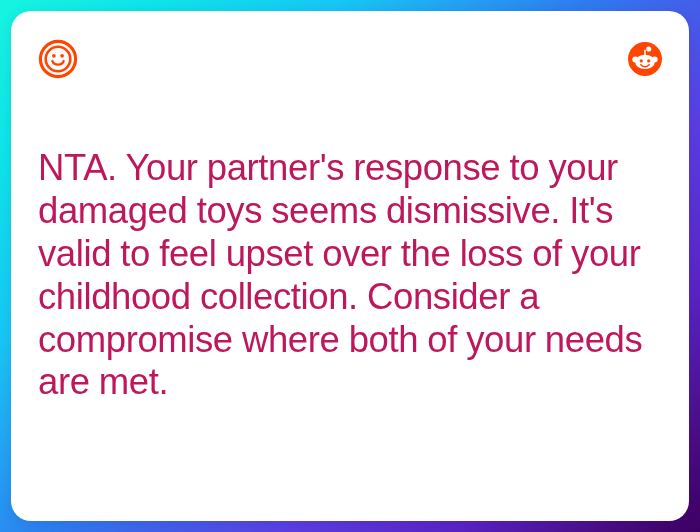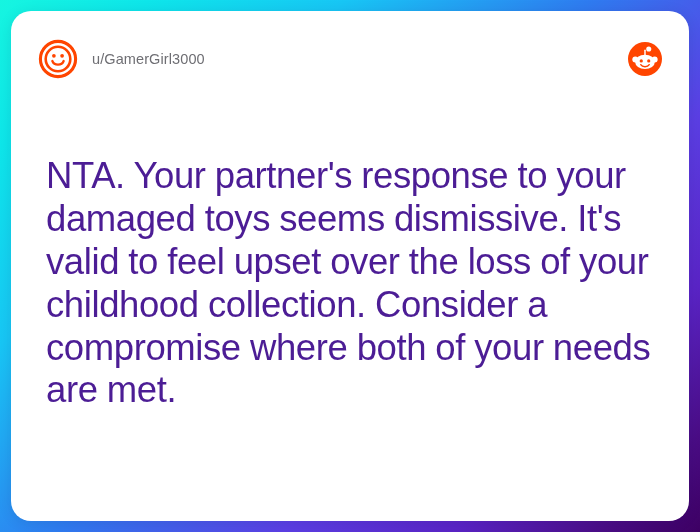--- a/index.html
+++ b/index.html
@@ -86,24 +86,24 @@
     position: absolute;
     left: 27px;
     right: 22px;
     top: 136px;
     box-sizing: border-box;
   }
 
   .post-text {
     font-size: 36.5px;
     line-height: 1.175;
-    color: #4c1d95;
+    color: #be185d;
     letter-spacing: -0.4px;
     font-weight: 400;
-    margin: 8px;
+    margin: 0;
     font-family: "Liberation Sans", sans-serif;
     word-spacing: -0.5px;
   }
 </style>
 </head>
 <body>
 
 <div id="stage">
 
   <div class="card">
@@ -113,21 +113,20 @@
       <span class="avatar-wrap">
         <svg class="avatar" viewBox="0 0 40 40">
           <circle cx="20" cy="20" r="17.6" fill="none" stroke="#FF4500" stroke-width="3.1"></circle>
           <circle cx="20" cy="20" r="12.3" fill="none" stroke="#FF4500" stroke-width="2.6"></circle>
           <circle cx="15.9" cy="16.8" r="1.85" fill="#FF4500"></circle>
           <circle cx="24.1" cy="16.8" r="1.85" fill="#FF4500"></circle>
           <path d="M14.4 22.1 a 5.9 5.2 0 0 0 11.2 0" fill="none" stroke="#FF4500" stroke-width="2.4" stroke-linecap="round"></path>
         </svg>
       </span>
 
-      <span class="username">u/GamerGirl3000</span>
 
       <span class="spacer"></span>
 
       <span class="brand-logo-wrap">
         <svg class="brand-logo" viewBox="0 0 40 40">
           <circle cx="20" cy="20" r="20" fill="#FF4500"></circle>
 
           <ellipse cx="20" cy="23.4" rx="11.6" ry="8.4" fill="#FFFFFF"></ellipse>
 
           <circle cx="8.6" cy="20.6" r="3.5" fill="#FFFFFF"></circle>

